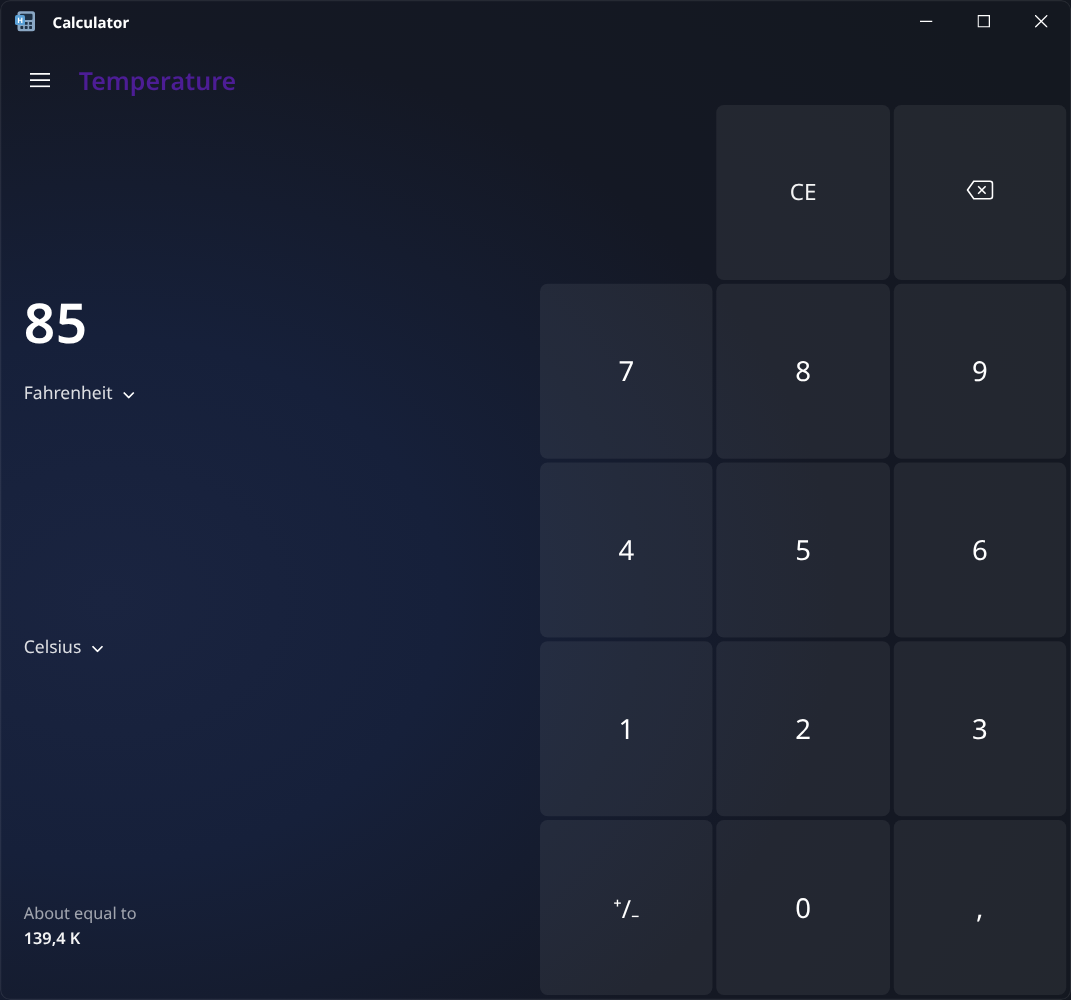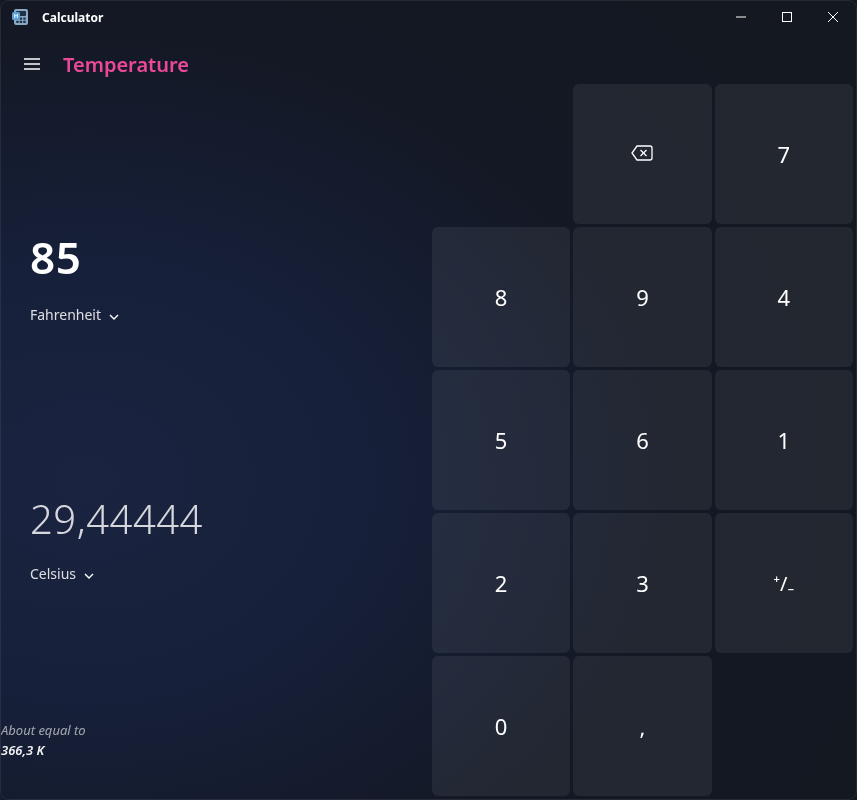--- a/index.html
+++ b/index.html
@@ -59,34 +59,34 @@
   .hamburger {
     width: 34px;
     height: 34px;
     display: flex;
     align-items: center;
     justify-content: center;
   }
   .mode-title {
     font-size: 20px;
     font-weight: 600;
-    color: #ec4899;
+    color: #4c1d95;
   }
   .content {
     flex: 1;
     display: flex;
   }
   .left-pane {
     flex: 1;
     display: flex;
     flex-direction: column;
     padding: 0 0 0 18px;
     position: relative;
   }
-  .value-block { margin-top: 6px; margin-left: 11px; }
+  .value-block { margin-top: 6px; }
   .value-big {
     font-size: 44px;
     font-weight: 600;
     color: #ffffff;
     letter-spacing: 0.5px;
   }
   .value-mid {
     font-size: 40px;
     font-weight: 300;
     color: rgba(255,255,255,0.82);
@@ -97,22 +97,21 @@
     align-items: flex-end;
     gap: 8px;
     margin-top: 18px;
     font-size: 14px;
     color: rgba(255,255,255,0.85);
     cursor: default;
   }
   .about-block {
     position: absolute;
     bottom: 40px;
-    left: 0;
-    font-style: italic;
+    left: 18px;
   }
   .about-label {
     font-size: 13px;
     color: rgba(255,255,255,0.6);
     font-weight: 400;
   }
   .about-value {
     font-size: 13px;
     color: rgba(255,255,255,0.95);
     font-weight: 600;
@@ -208,39 +207,39 @@
             <svg width="10" height="6" viewBox="0 0 10 6">
                 <path d="M1 1 L5 5 L9 1" fill="none" stroke="#fff" stroke-width="1.4"></path>
               </svg>
           </span>
         </div>
       </div>
 
       <div style="height:160px"></div>
 
       <div class="value-block">
-        <div class="value-mid">29,44444</div>
         <div class="unit-select">
           <span>Celsius</span>
           <span class="chev">
             <svg width="10" height="6" viewBox="0 0 10 6">
                 <path d="M1 1 L5 5 L9 1" fill="none" stroke="#fff" stroke-width="1.4"></path>
               </svg>
           </span>
         </div>
       </div>
 
       <div class="about-block">
         <div class="about-label">About equal to</div>
-        <div class="about-value">366,3 K</div>
+        <div class="about-value">139,4 K</div>
       </div>
     </div>
 
     <div class="keypad">
       <div class="empty"></div>
+      <div class="key fn">CE</div>
       <div class="key fn">
         <span>
           <svg width="22" height="16" viewBox="0 0 22 16">
             <path d="M6 1 H19 A2 2 0 0 1 21 3 V13 A2 2 0 0 1 19 15 H6 L1 8 Z" fill="none" stroke="#fff" stroke-width="1.3"></path>
             <line x1="9.5" y1="5" x2="15.5" y2="11" stroke="#fff" stroke-width="1.3"></line>
             <line x1="15.5" y1="5" x2="9.5" y2="11" stroke="#fff" stroke-width="1.3"></line>
           </svg>
         </span>
       </div>
 

